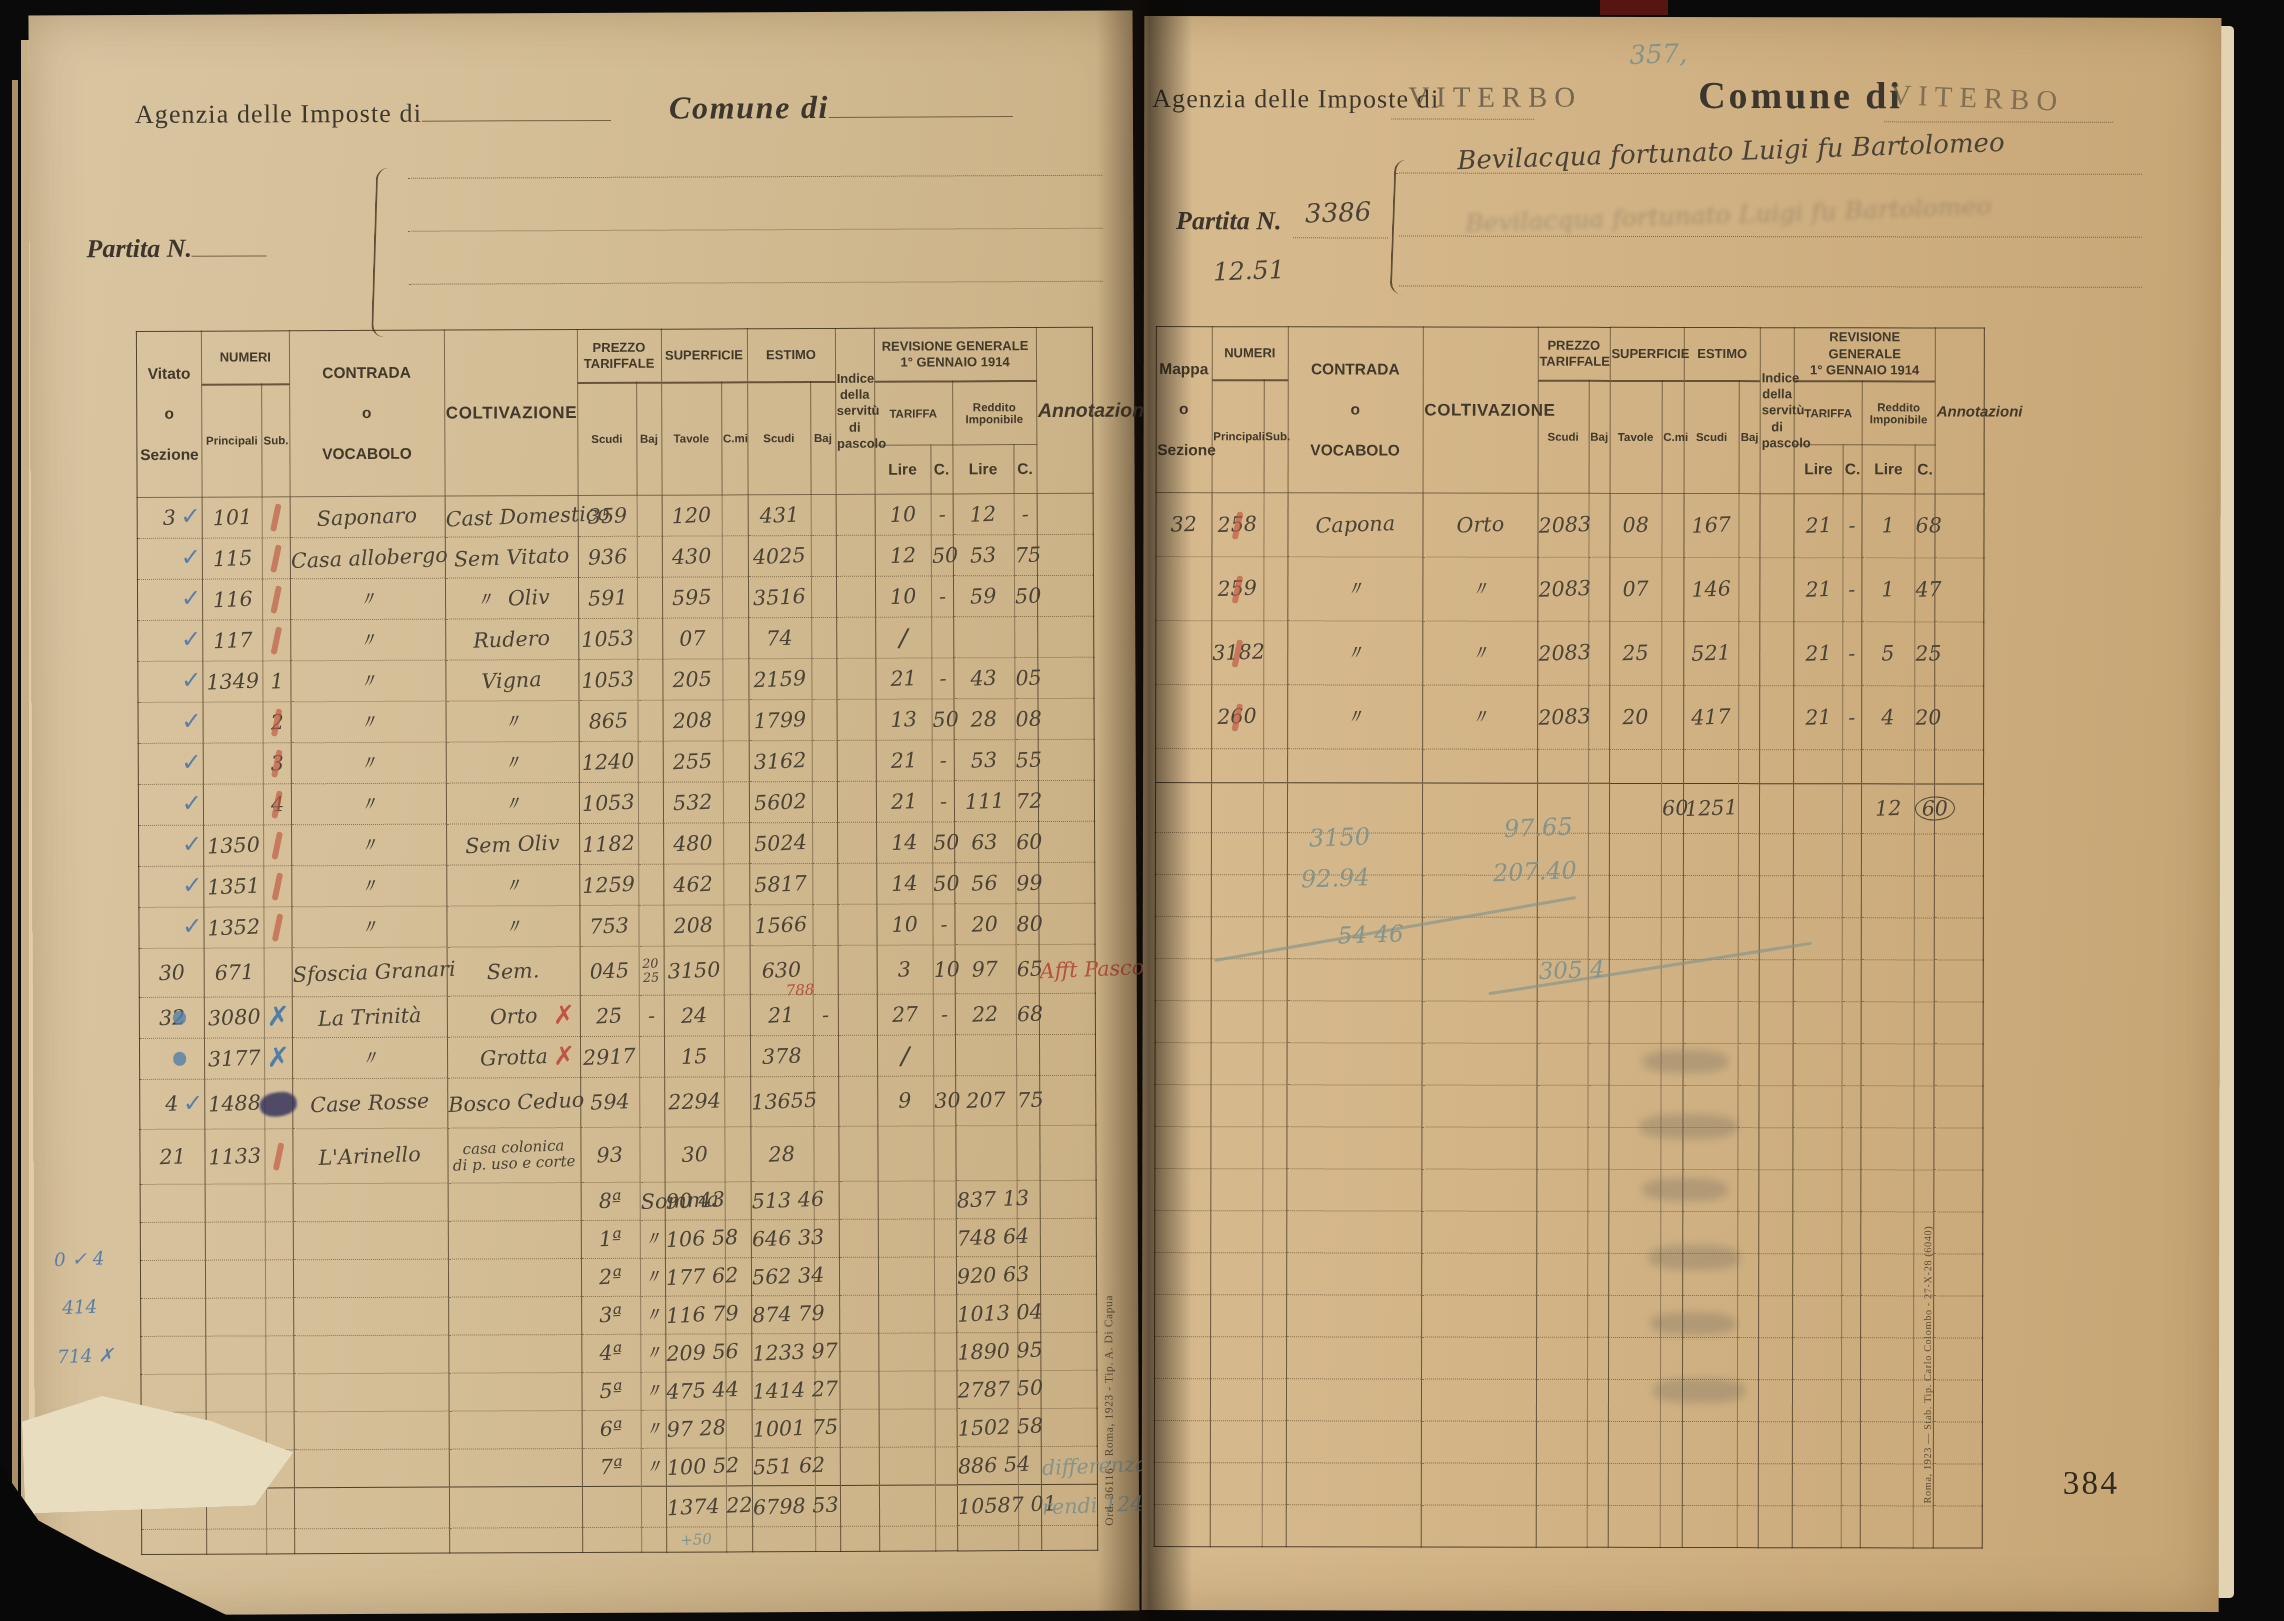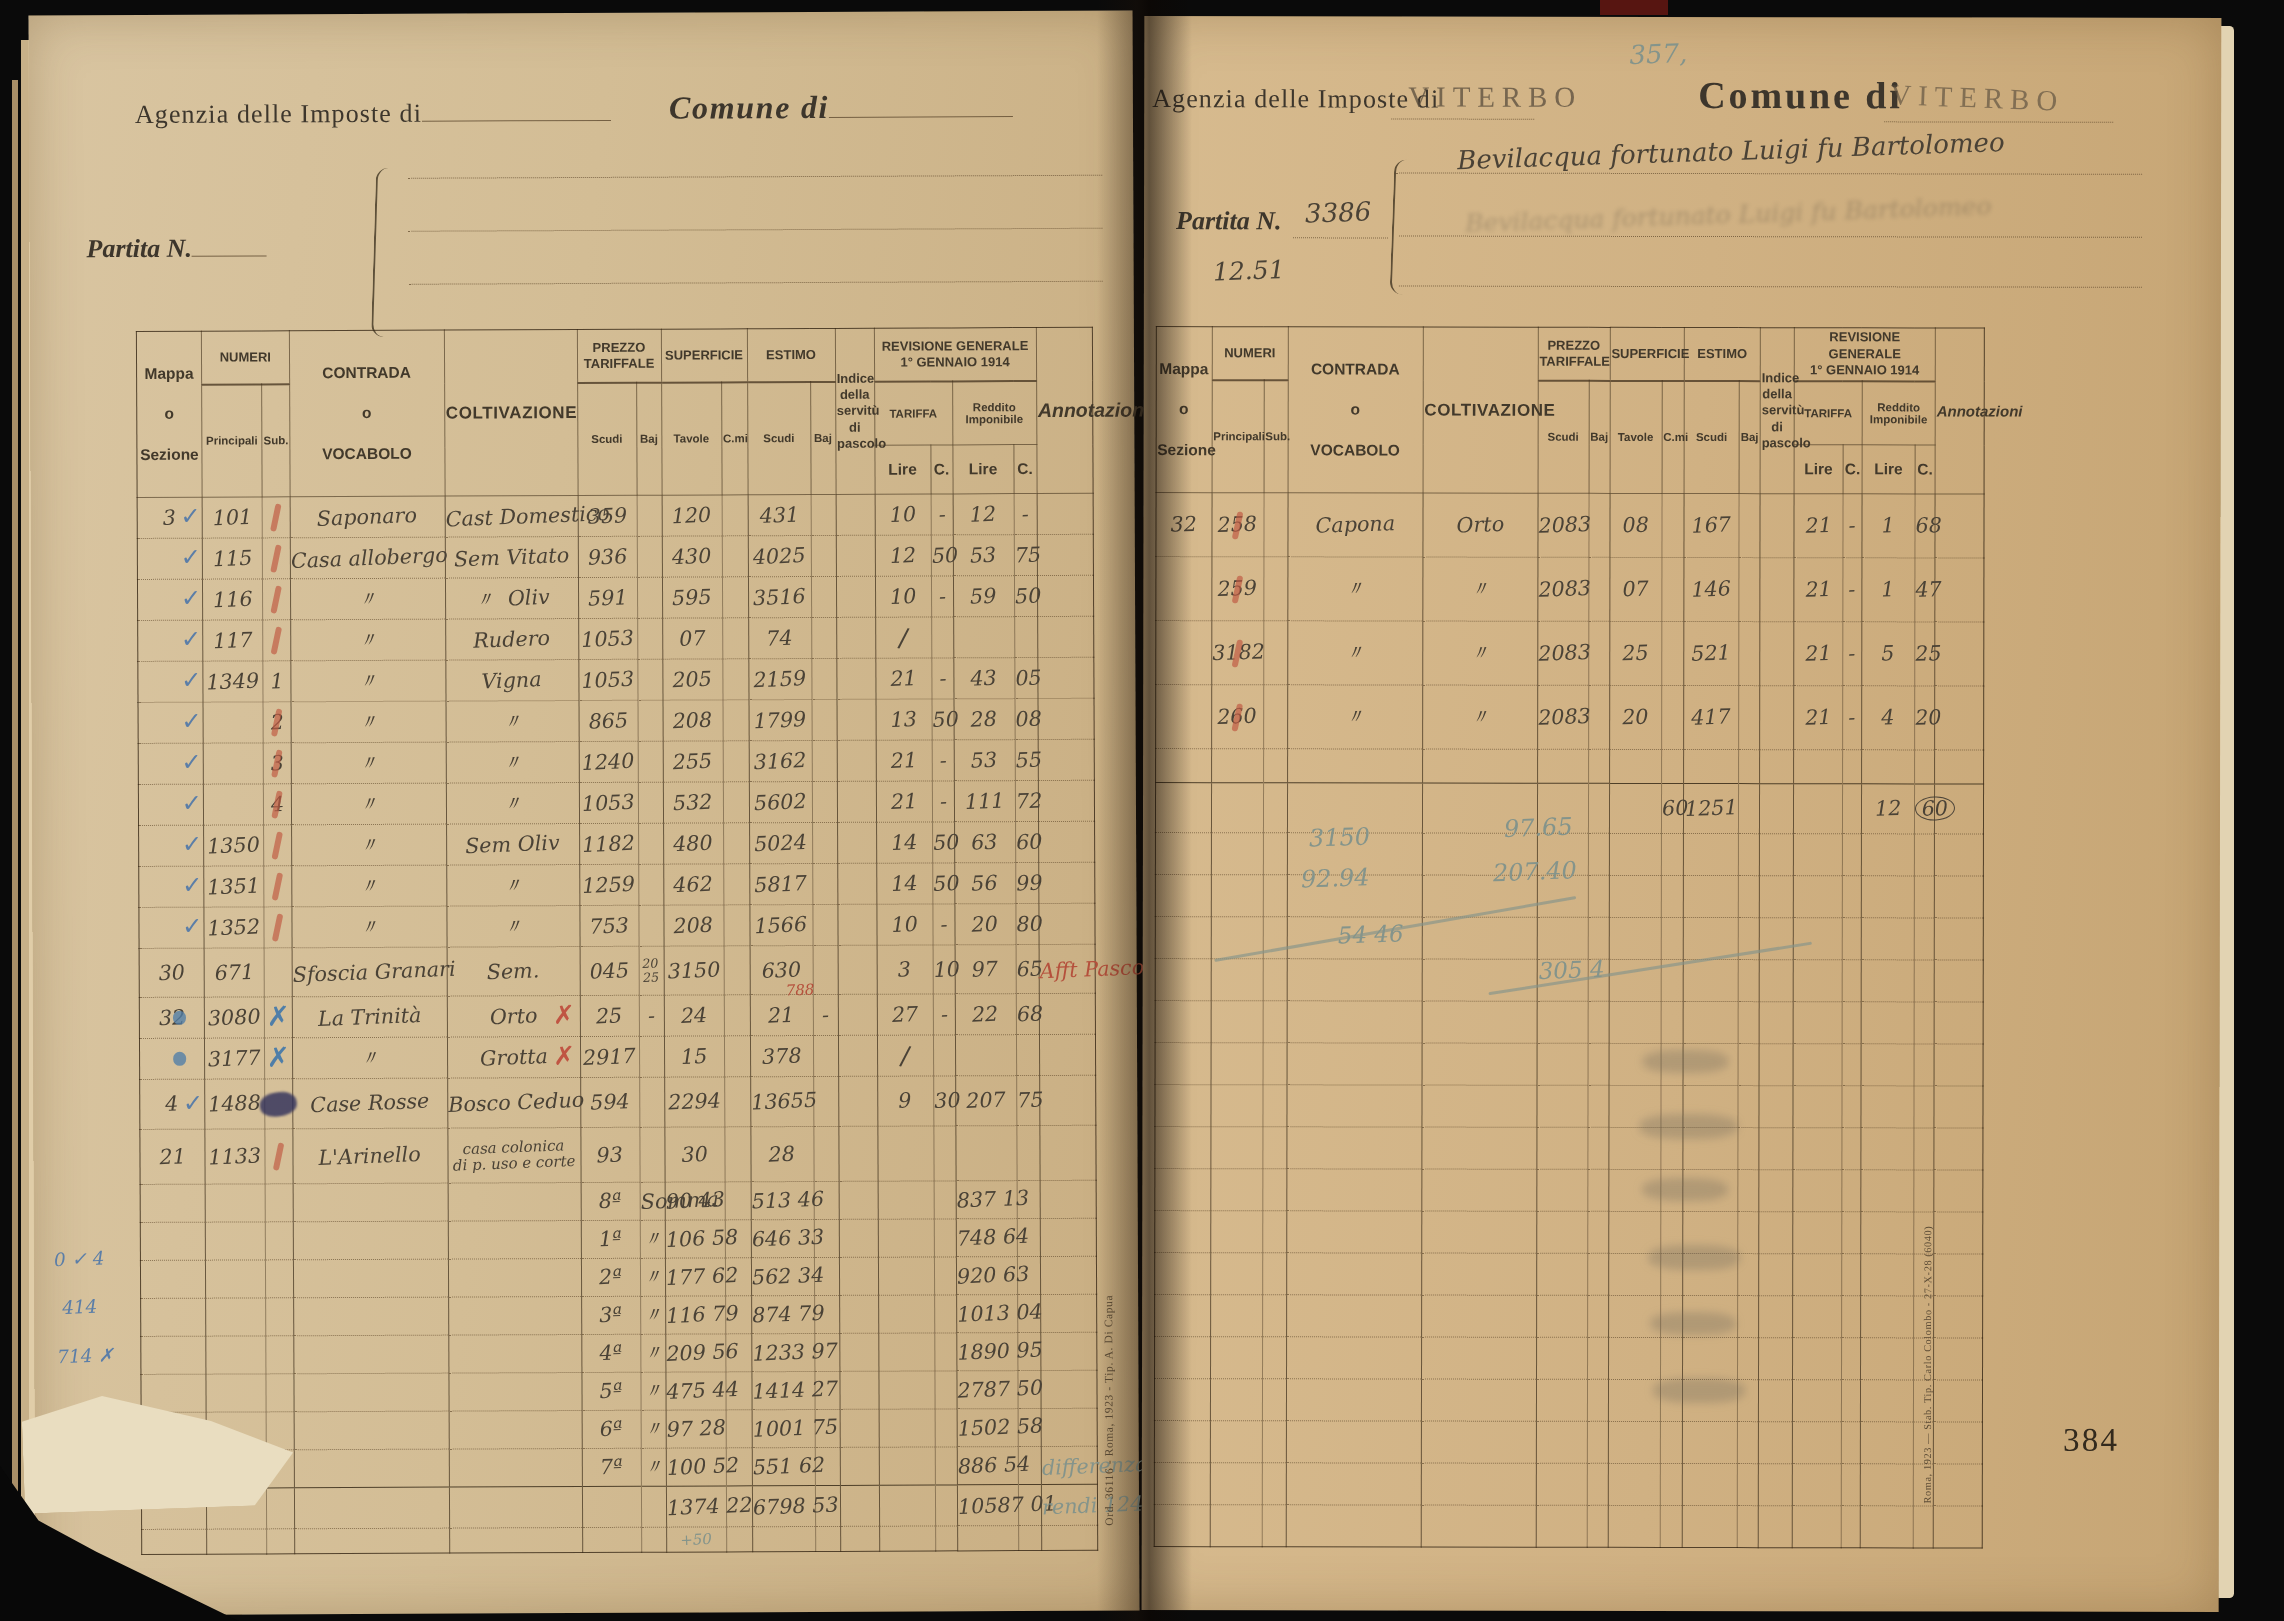--- a/index.html
+++ b/index.html
@@ -123,21 +123,21 @@
             <col style="width:25px">
             <col style="width:39px">
           <col style="width:56px">
             <col style="width:22px">
             <col style="width:61px">
             <col style="width:23px">
             <col style="width:56px">
         </colgroup>
         <thead>
           <tr>
-            <th rowspan="3" class="th-serif stack sp3">Mappa
+            <th rowspan="3" class="th-serif stack sp3">Vitato
 o
 Sezione</th>
             <th colspan="2" class="th-top grp">NUMERI</th>
             <th rowspan="3" class="th-serif stack sp3">CONTRADA
 o
 VOCABOLO</th>
             <th rowspan="3" class="th-colt">COLTIVAZIONE</th>
             <th colspan="2" class="th-top grp stack sp1">PREZZO
 TARIFFALE</th>
             <th colspan="2" class="th-top grp">SUPERFICIE</th>
@@ -1264,21 +1264,21 @@
     <div class="pos hw pencil" style="left:396px;top:941px;font-size:23px;">305 4</div>
 
     <div class="smudge" style="left:500px;top:1033px;width:86px;height:23px;"></div>
     <div class="smudge" style="left:497px;top:1097px;width:98px;height:25px;"></div>
     <div class="smudge" style="left:500px;top:1161px;width:86px;height:23px;"></div>
     <div class="smudge" style="left:506px;top:1228px;width:92px;height:25px;"></div>
     <div class="smudge" style="left:508px;top:1295px;width:86px;height:23px;"></div>
     <div class="smudge" style="left:511px;top:1361px;width:92px;height:25px;"></div>
 
     <div class="vtext" style="left:780px;top:1165px;height:321px;font-size:10.3px;">Roma, 1923 — Stab. Tip. Carlo Colombo - 27-X-28 (6040)</div>
-    <div class="pos printed pagenum" style="left:921px;top:1404px;">384</div>
+    <div class="pos printed pagenum" style="left:921px;top:1447px;">384</div>
   </div>
 
   <div class="gutter"></div>
 
   <div class="tear" style="left:23px;top:1394px;width:270px;height:115px;background:#e9ddc0;transform:rotate(-2deg);
               clip-path:polygon(0 20%,30% 0,70% 25%,100% 55%,85% 100%,0 100%);"></div>
   <div class="tear" style="left:0;top:1466px;width:321px;height:156px;background:#080808;
               clip-path:polygon(0 0,12% 35%,30% 55%,55% 80%,75% 100%,0 100%);"></div>
 
 </div>

